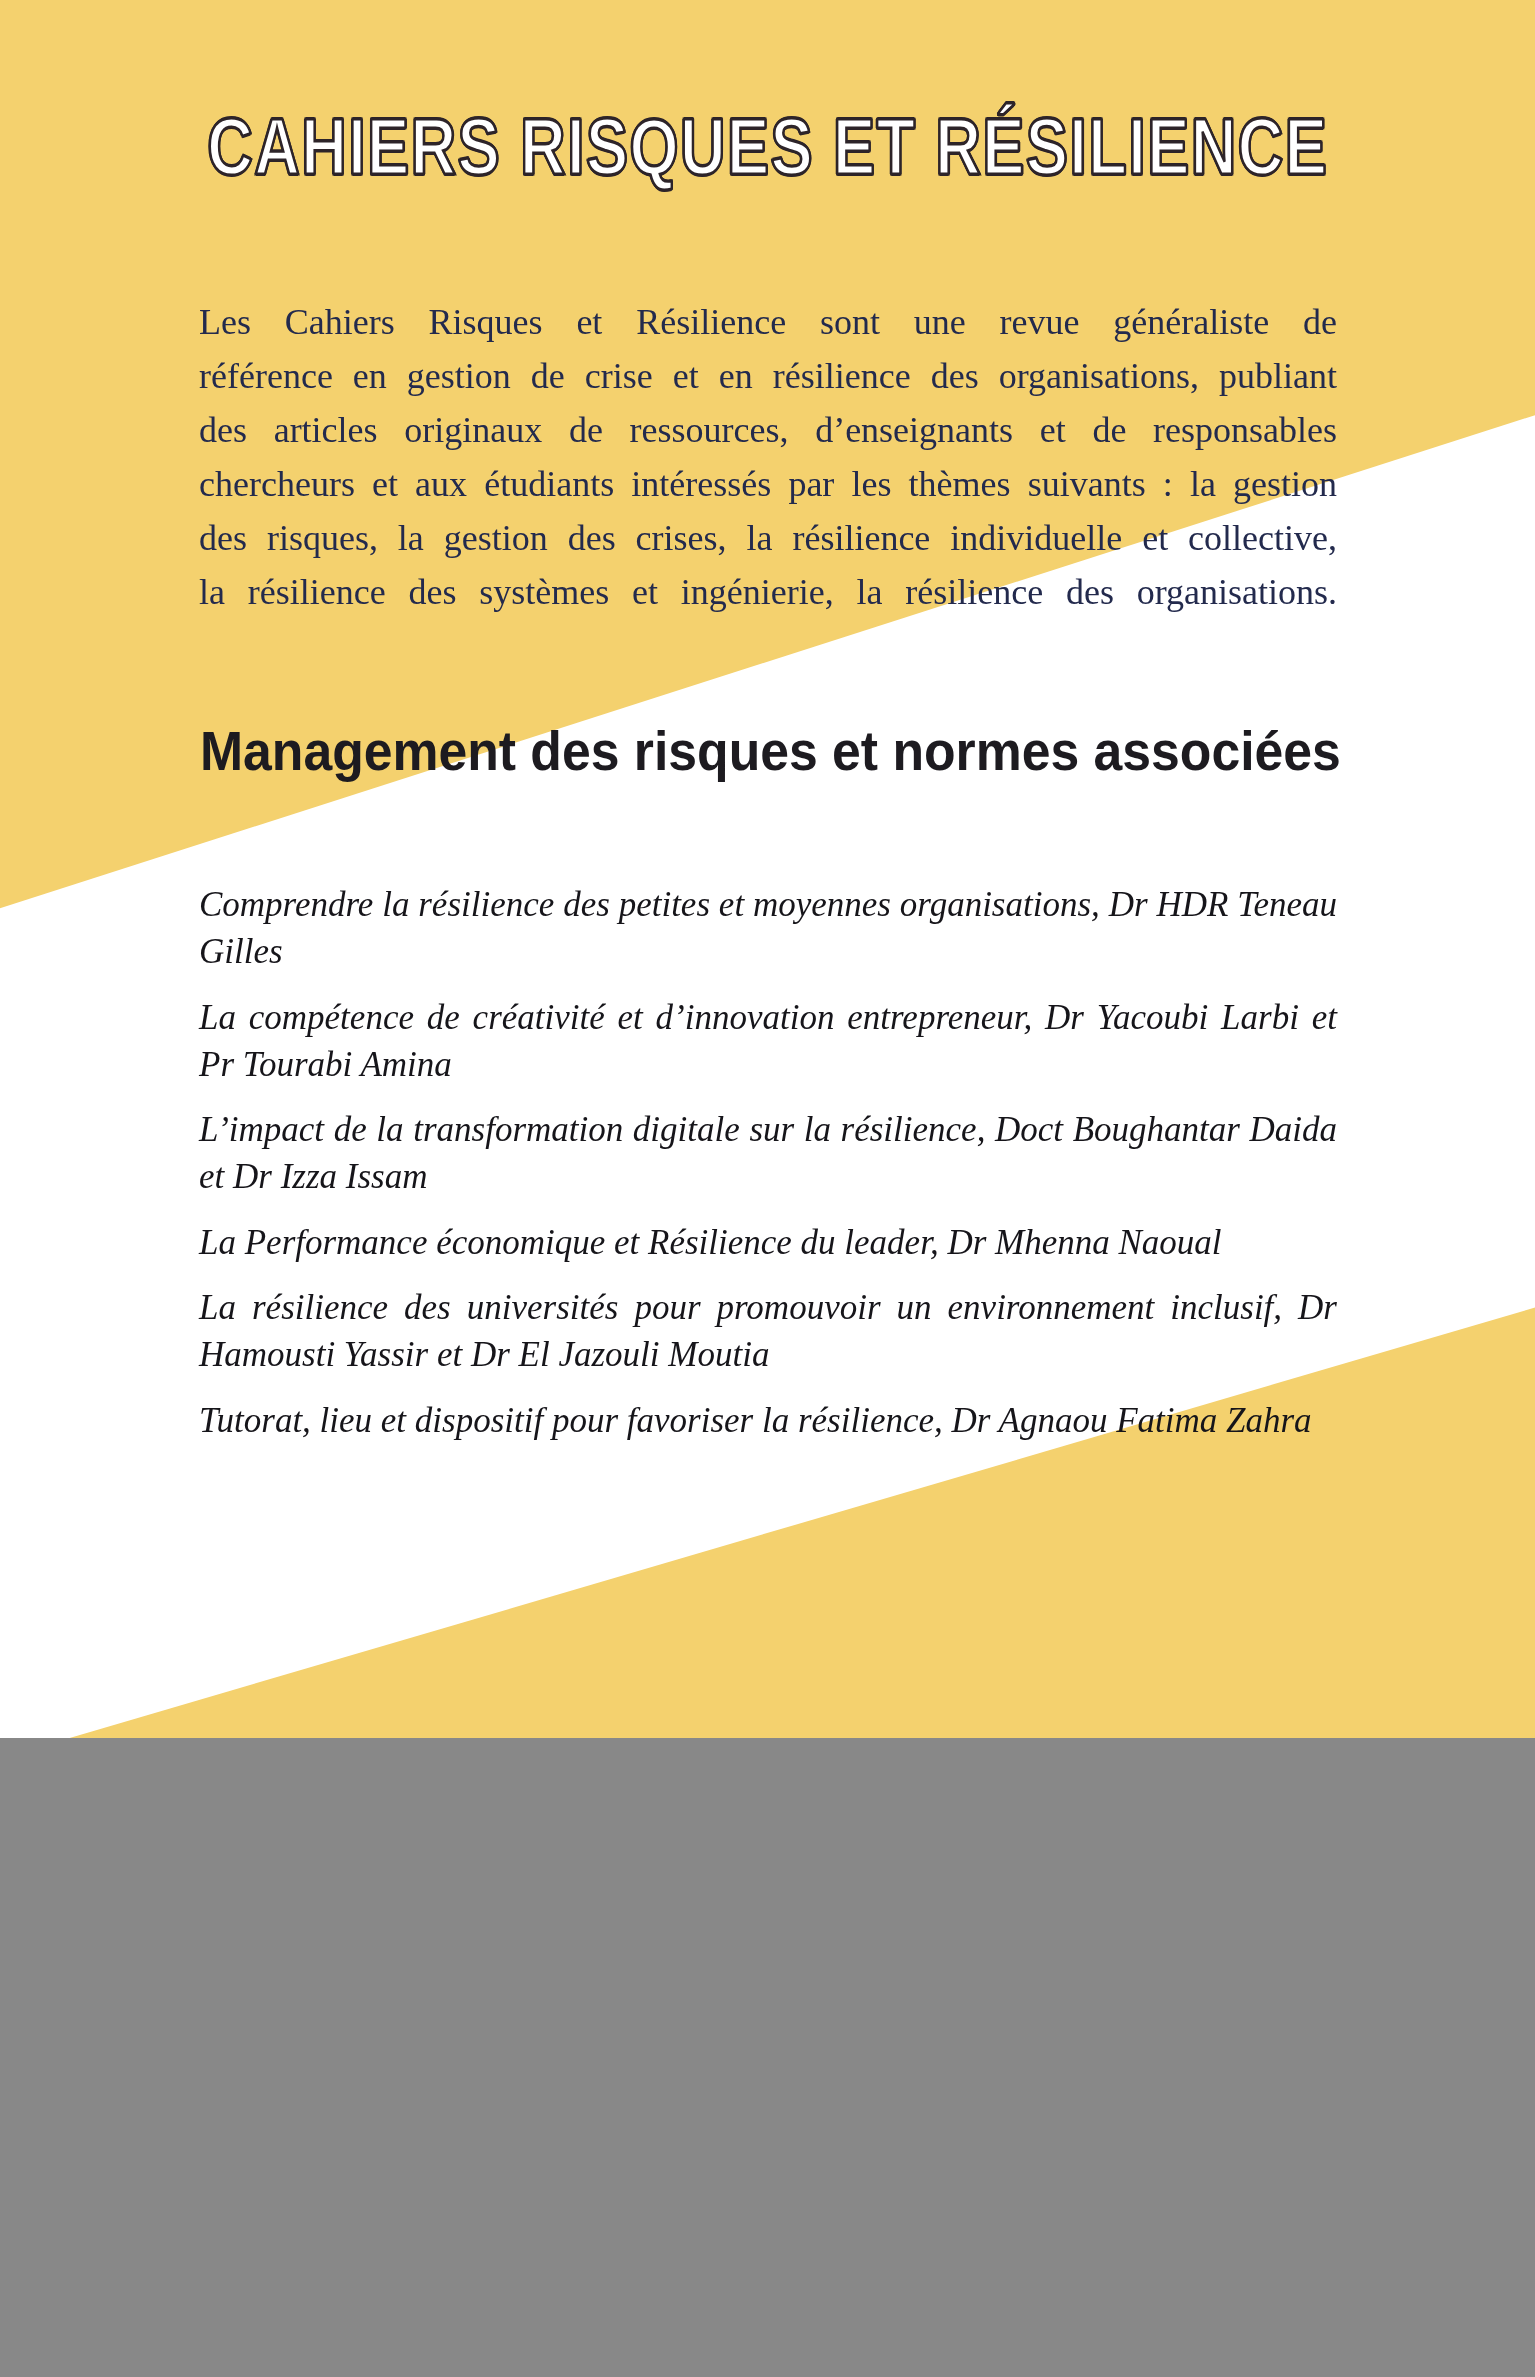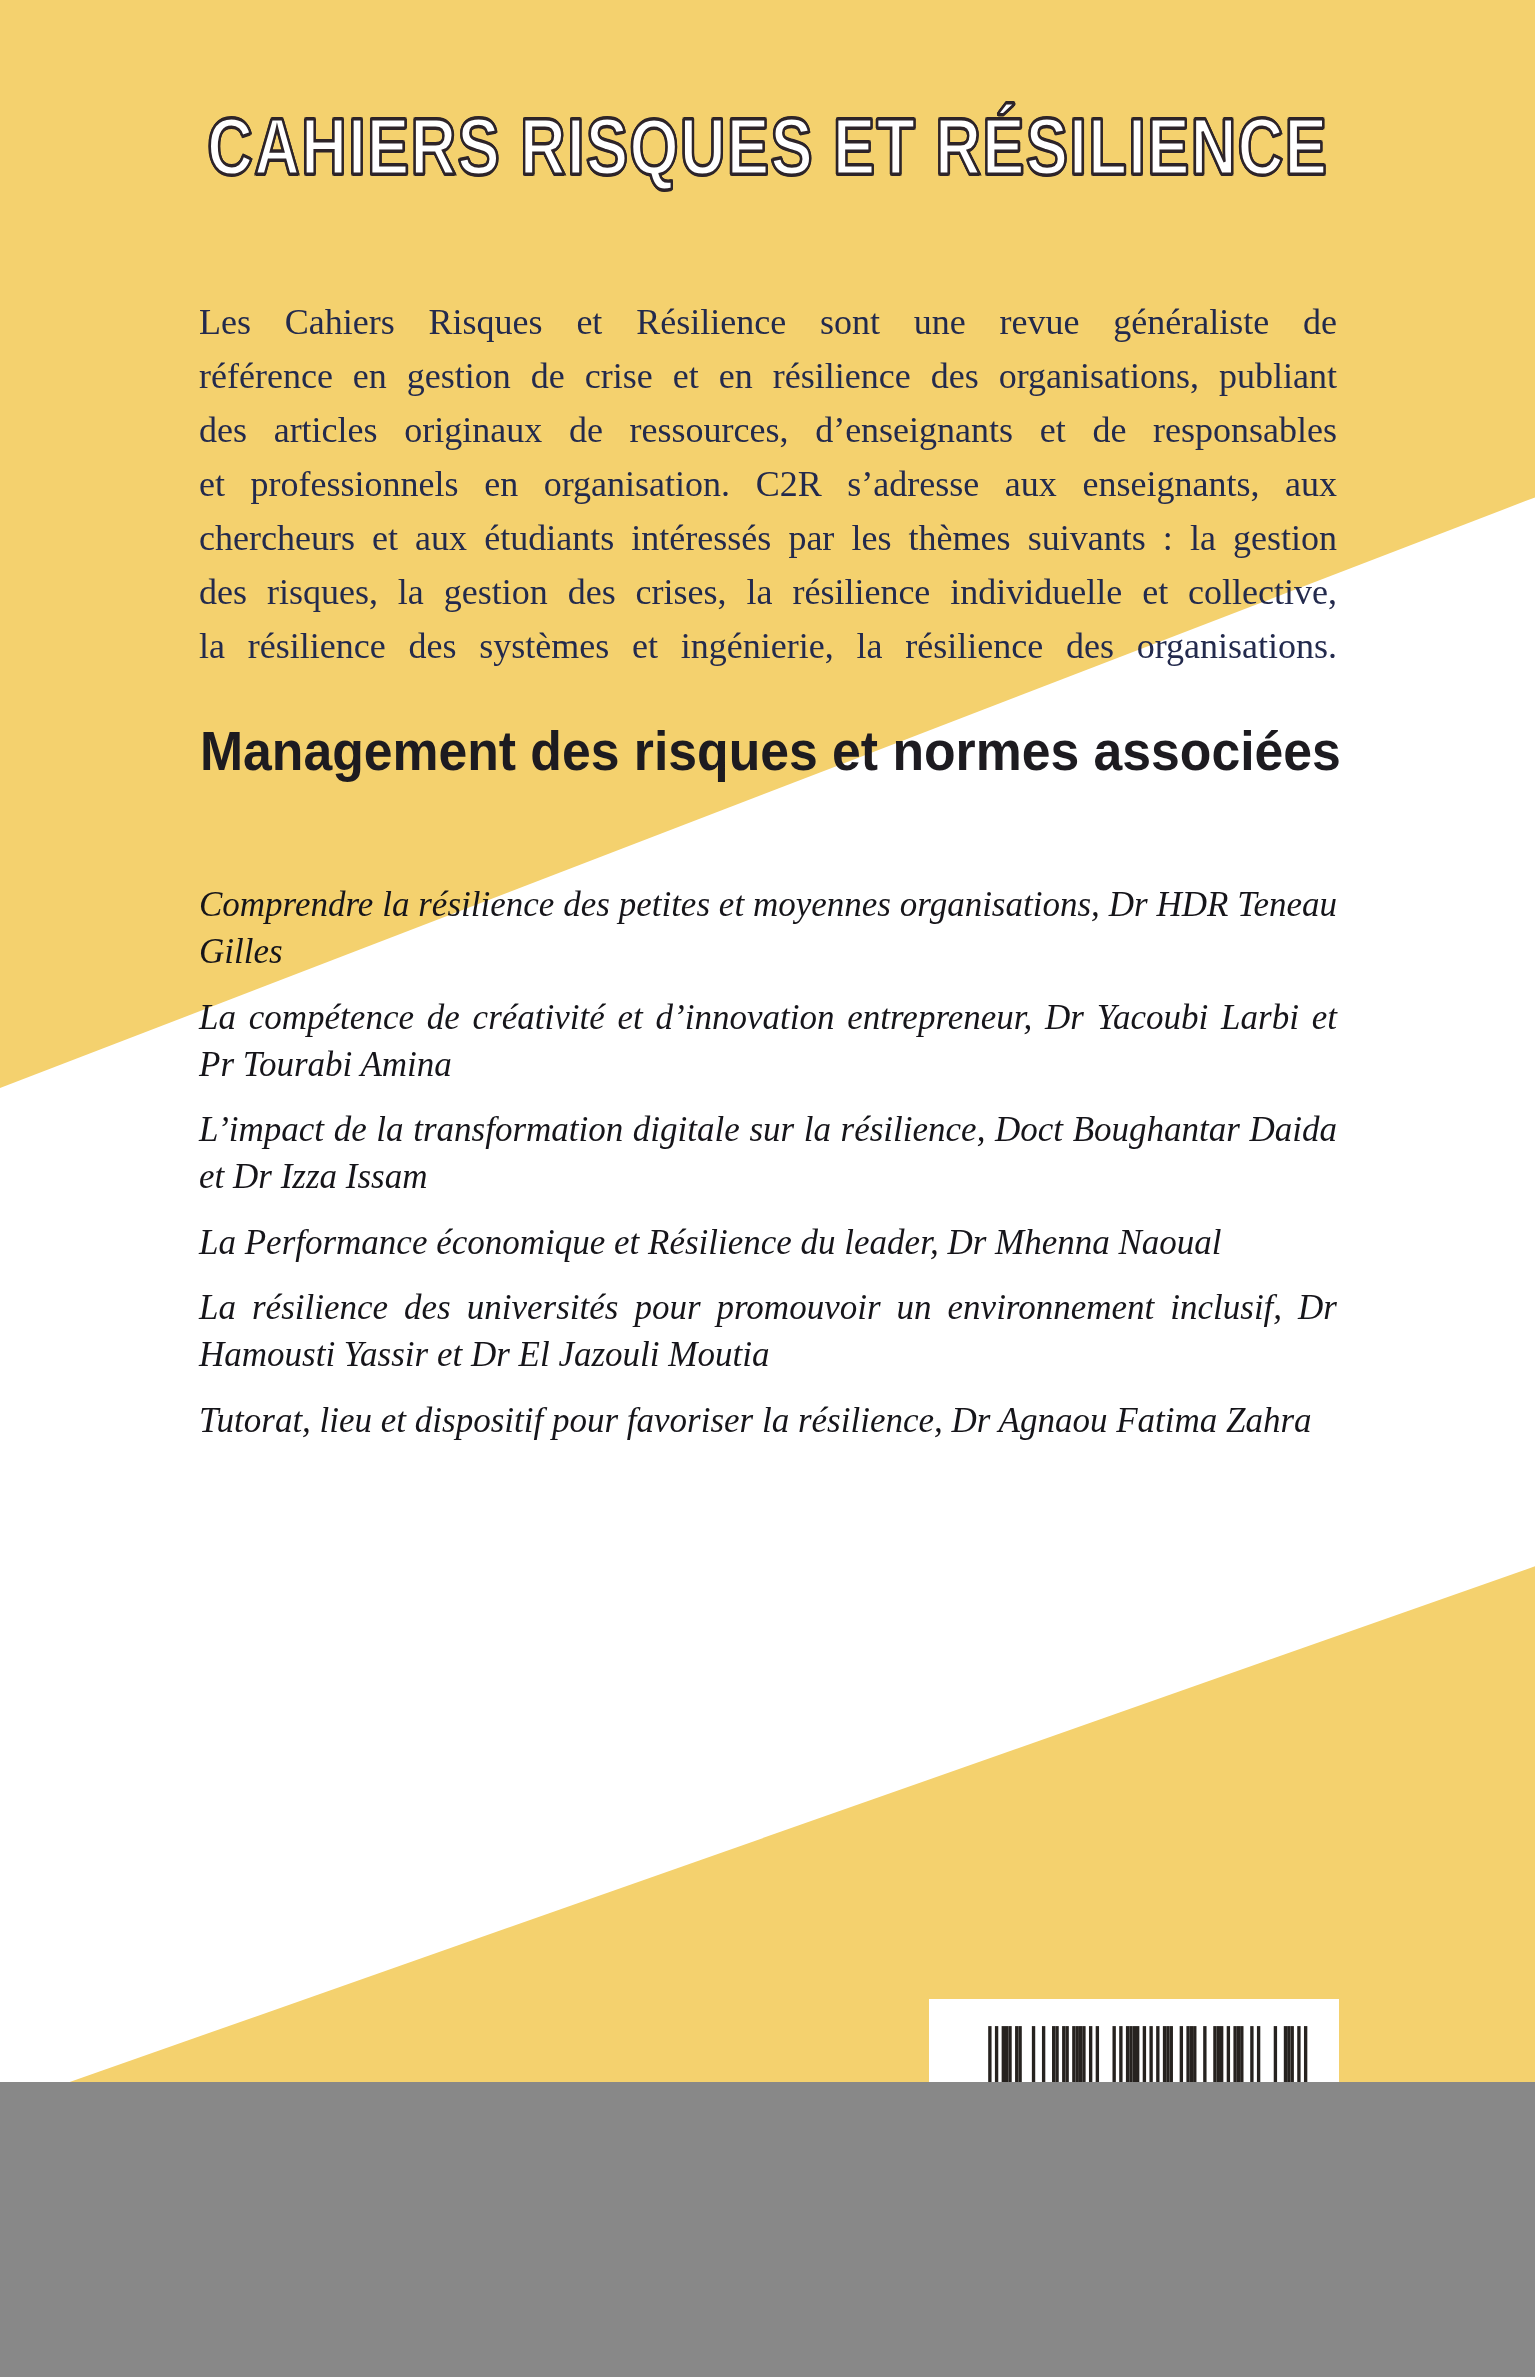--- a/index.html
+++ b/index.html
@@ -9,21 +9,21 @@
     --ink-navy:#232A4D;
     --ink-heading:#1D1B20;
     --ink-black:#16151A;
     --bar-black:#26221F;
     --band-white:#FFFFFF;
   }
   *{box-sizing:border-box;}
   html,body{margin:0;padding:0;background:#888;}
   .page{
     position:relative;
-    width:1535px;height:2082px;
+    width:1535px;height:1738px;
     background:var(--yellow);
     overflow:hidden;
     font-family:"Liberation Serif", serif;
   }
   
   .band{
     position:absolute;inset:0;
     background:var(--band-white);
     clip-path:polygon(100% 23.89%, 0% 52.26%, 0% 100%, 4.54% 100%, 100% 75.23%);
   }
@@ -94,21 +94,20 @@
   </div>
 
   <div class="intro">
 
       <div class="intro-line">Les Cahiers Risques et Résilience sont une revue généraliste de</div>
 
       <div class="intro-line">référence en gestion de crise et en résilience des organisations, publiant</div>
 
       <div class="intro-line">des articles originaux de ressources, d’enseignants et de responsables</div>
 
-      <div class="intro-line">et professionnels en organisation. C2R s’adresse aux enseignants, aux</div>
 
       <div class="intro-line">chercheurs et aux étudiants intéressés par les thèmes suivants : la gestion</div>
 
       <div class="intro-line">des risques, la gestion des crises, la résilience individuelle et collective,</div>
 
       <div class="intro-line">la résilience des systèmes et ingénierie, la résilience des organisations.</div>
     </div>
 
   <div class="heading">Management des risques et normes associées</div>
 

